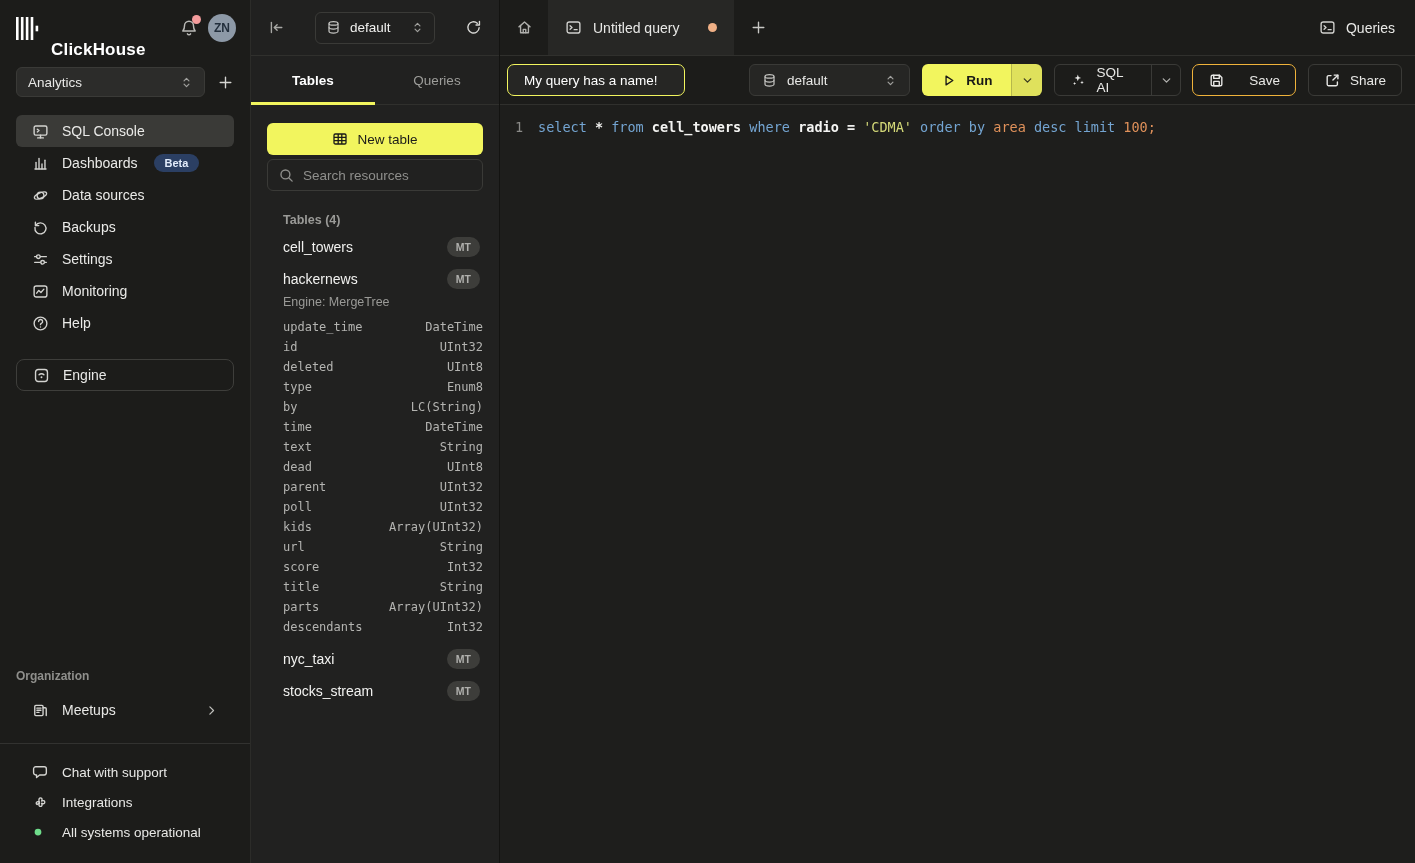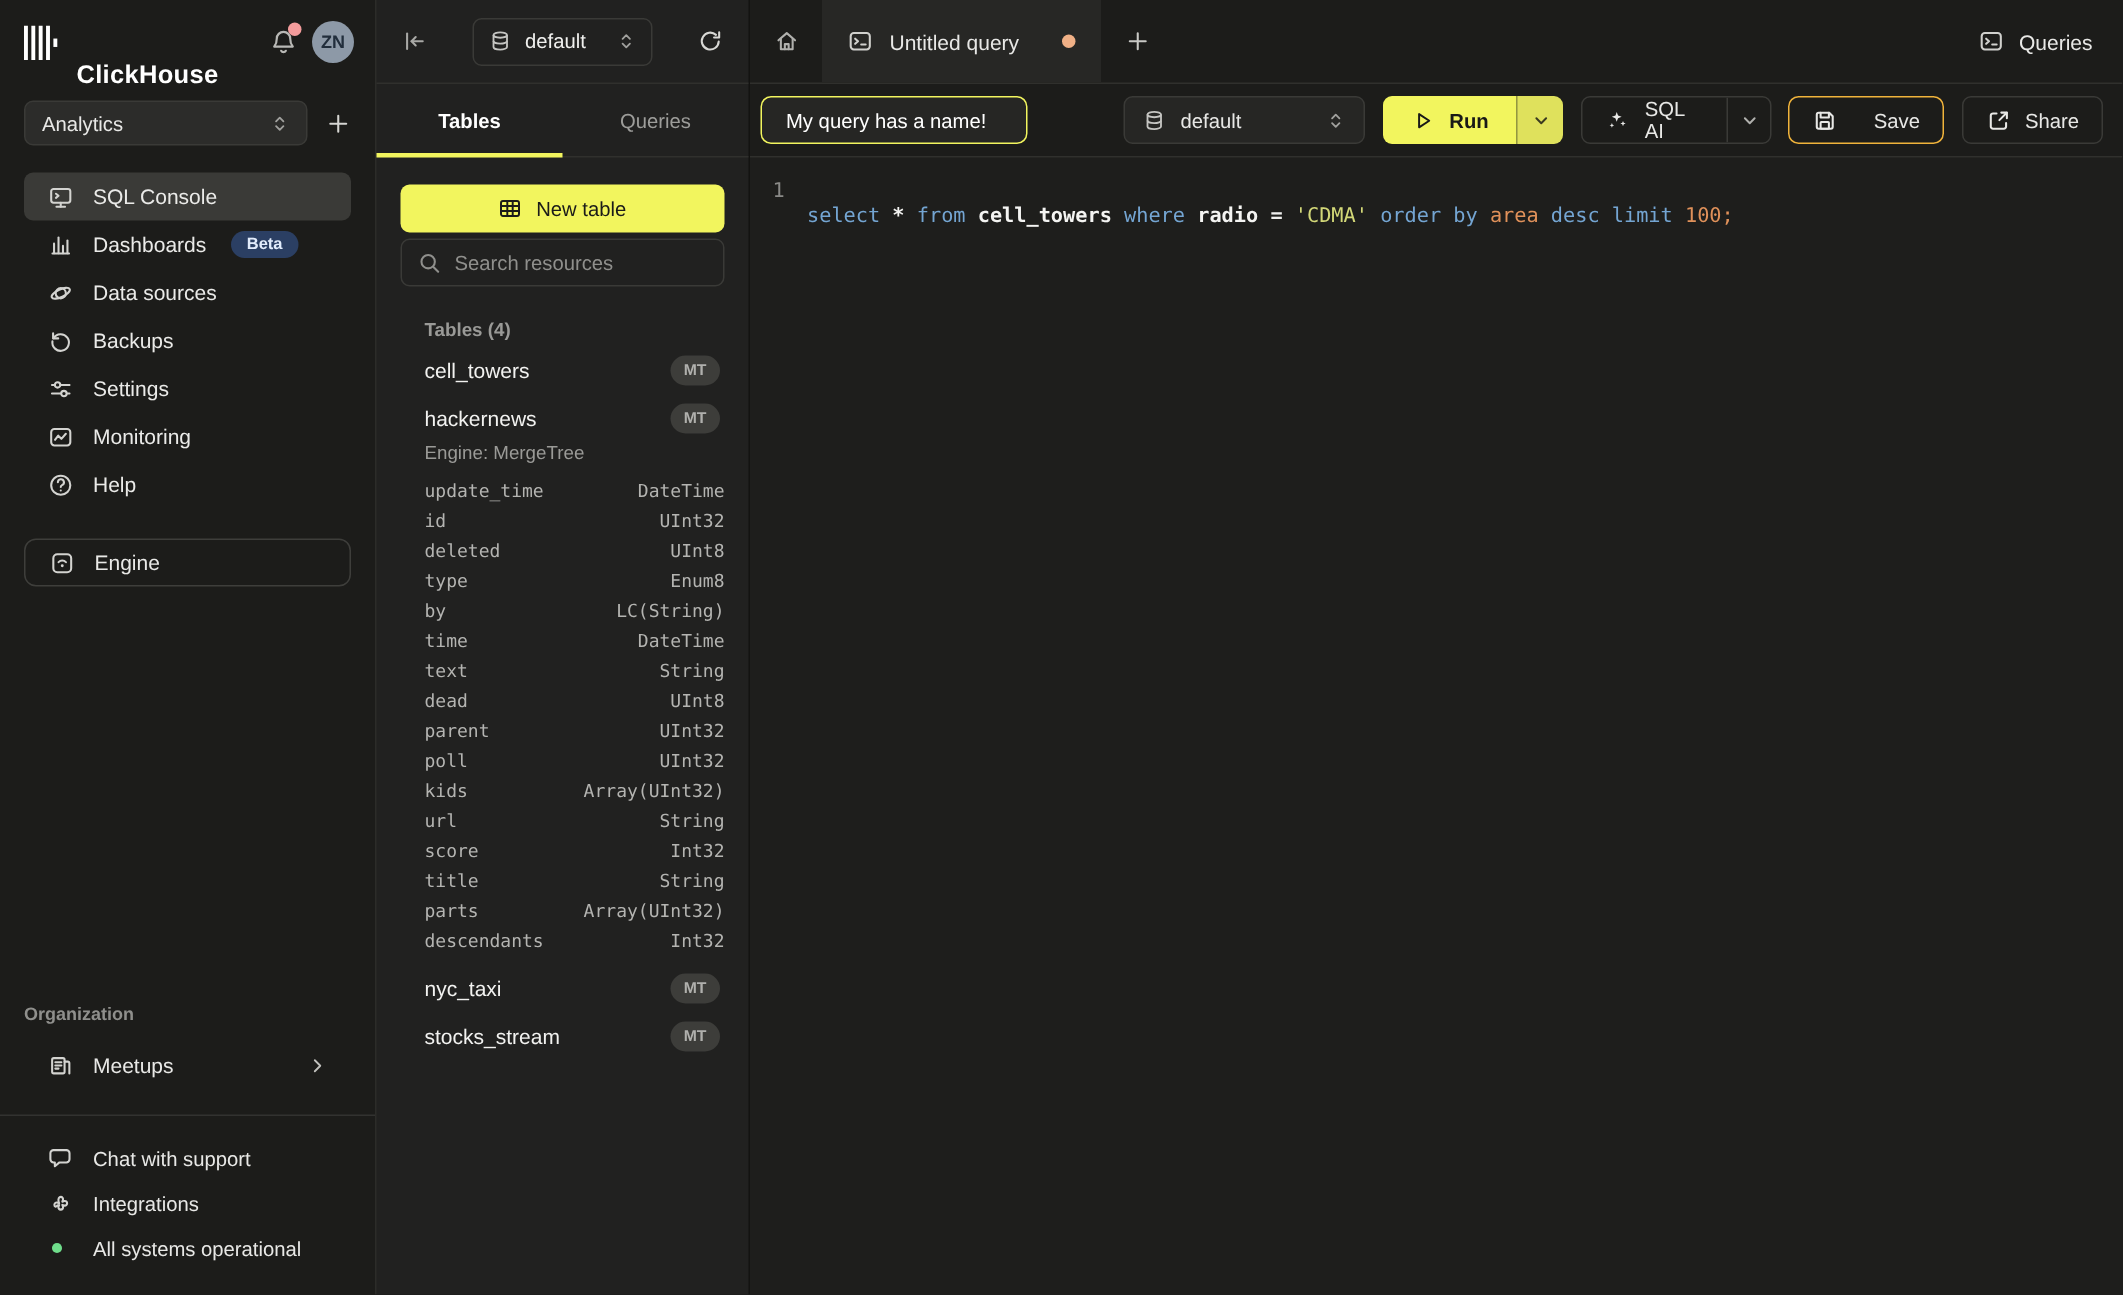--- a/index.html
+++ b/index.html
@@ -121,21 +121,21 @@
          font-weight:500;cursor:pointer;}
   .ai-chevron{width:30px;display:flex;align-items:center;justify-content:center;color:#b0b0ad;
          border-left:1px solid #3a3a37;cursor:pointer;}
   .save-btn{margin-left:11px;height:32px;border:1.5px solid var(--save-border);border-radius:7px;
          display:flex;align-items:center;gap:24px;padding:0 15px;font-size:13.5px;font-weight:500;cursor:pointer;}
   .share-btn{margin-left:12px;height:32px;border:1px solid #3a3a37;border-radius:6px;display:flex;
          align-items:center;gap:9px;padding:0 15px;font-size:13.5px;font-weight:500;cursor:pointer;}
   .editor{flex:1;padding-top:12px;font-family:"DejaVu Sans Mono",monospace;font-size:13.5px;cursor:text;}
   .editor-line{display:flex;line-height:20px;}
   .gutter{width:38px;text-align:center;color:#8a8a87;flex-shrink:0;}
-  .code{white-space:pre;margin-top:17px;}
+  .code{white-space:pre;}
   .tok-kw{color:var(--syn-kw);}
   .tok-id{color:#f4f4f2;font-weight:700;}
   .tok-op{color:#eeeeec;font-weight:700;}
   .tok-str{color:var(--syn-str);}
   .tok-num{color:var(--syn-num);}
 </style>
 </head>
 <body>
 
 <div class="app">

